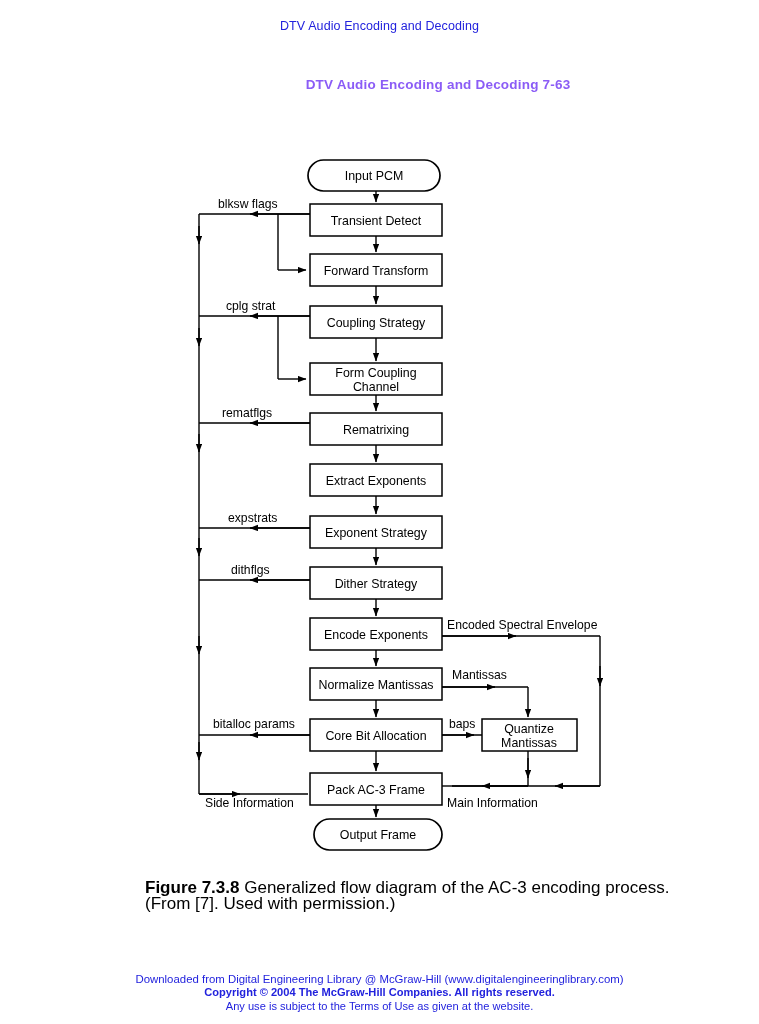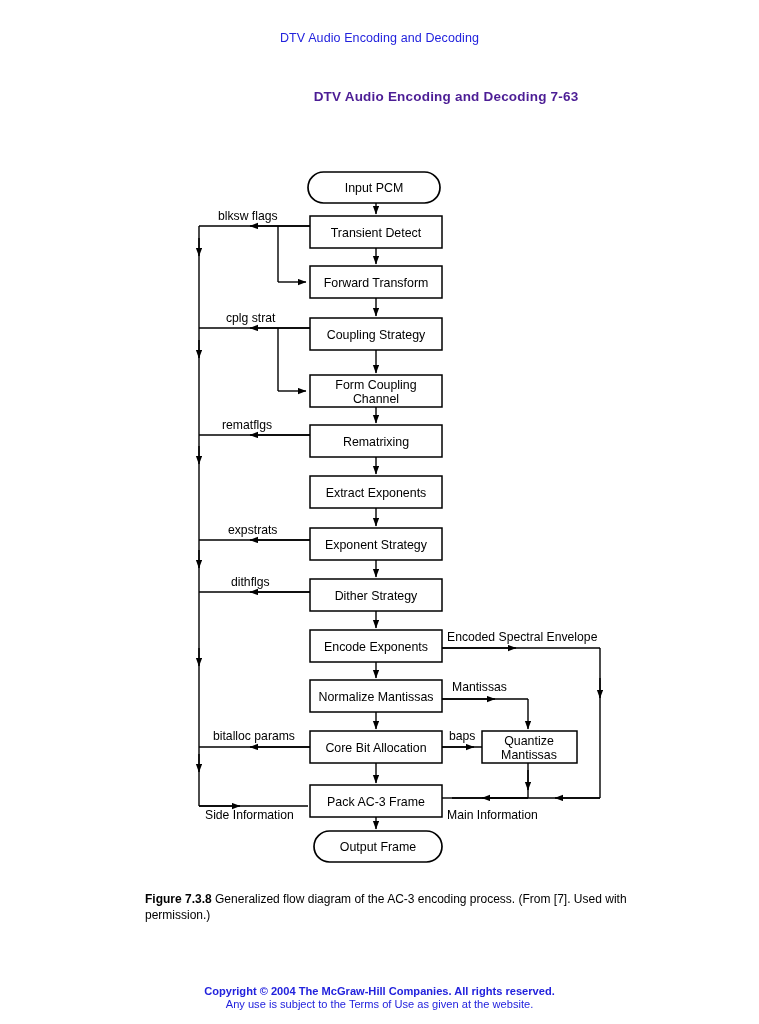--- a/index.html
+++ b/index.html
@@ -1,47 +1,46 @@
 <!DOCTYPE html>
 <html><head>
 <meta charset="utf-8">
 <style>
   html,body{margin:0;padding:0;}
   body{
     width:759px;height:1024px;background:#ffffff;
     font-family:"Liberation Sans",sans-serif;
     position:relative;overflow:hidden;
   }
-  .page{position:absolute;inset:0;margin-top:12px;}
+  .page{position:absolute;inset:0;}
 
   .running-head{
     position:absolute;left:0;top:19px;width:759px;text-align:center;
     color:#2222dd;font-size:12.5px;letter-spacing:.1px;
   }
   .chapter-head{
     position:absolute;left:0;top:77px;width:658px;
-    text-align:center;color:#4c1d95;font-size:13.5px;font-weight:bold;
+    text-align:center;color:#8b5cf6;font-size:13.5px;font-weight:bold;
     letter-spacing:.2px;
-    padding-left:8px;
   }
   .chapter-head span{display:inline-block;padding-left:218px;}
 
   .figure-wrap{position:absolute;left:0;top:146px;width:759px;height:725px;}
   svg.flow{display:block;width:759px;height:725px;}
 
   svg.flow text{font-family:"Liberation Sans",sans-serif;fill:#000;}
   .box-label{font-size:12.4px;text-anchor:middle;}
   .edge-label{font-size:12.2px;}
   .node-rect{fill:#ffffff;stroke:#000000;stroke-width:1.5;}
   .node-round{fill:#ffffff;stroke:#000000;stroke-width:1.7;}
   .link{stroke:#000000;stroke-width:1.4;fill:none;}
 
   .caption{
     position:absolute;left:145px;top:880px;width:550px;
-    font-size:12px;line-height:15.5px;color:#000;text-align:left;
+    font-size:17px;line-height:15.5px;color:#000;text-align:left;
   }
   .caption b{font-weight:bold;}
 
   .footer{
     position:absolute;left:0;top:973px;width:759px;text-align:center;
     color:#2222dd;font-size:11.2px;line-height:13.4px;
   }
   .footer .l1{font-size:11.4px;}
   .footer .l2{font-size:11.1px;font-weight:bold;}
   .footer .l3{font-size:11.1px;}
@@ -235,17 +234,18 @@
         <text class="edge-label" x="447" y="661">Main Information</text>
       </g>
     </svg>
   </div>
 
   <div class="caption">
     <b>Figure 7.3.8</b><span> Generalized flow diagram of the AC-3 encoding process. (From [7]. Used with permission.)</span>
   </div>
 
   <div class="footer">
+    <div class="l1">Downloaded from Digital Engineering Library @ McGraw-Hill (www.digitalengineeringlibrary.com)</div>
     <div class="l2">Copyright © 2004 The McGraw-Hill Companies. All rights reserved.</div>
     <div class="l3">Any use is subject to the Terms of Use as given at the website.</div>
   </div>
 
 </div>
 
 </body></html>

